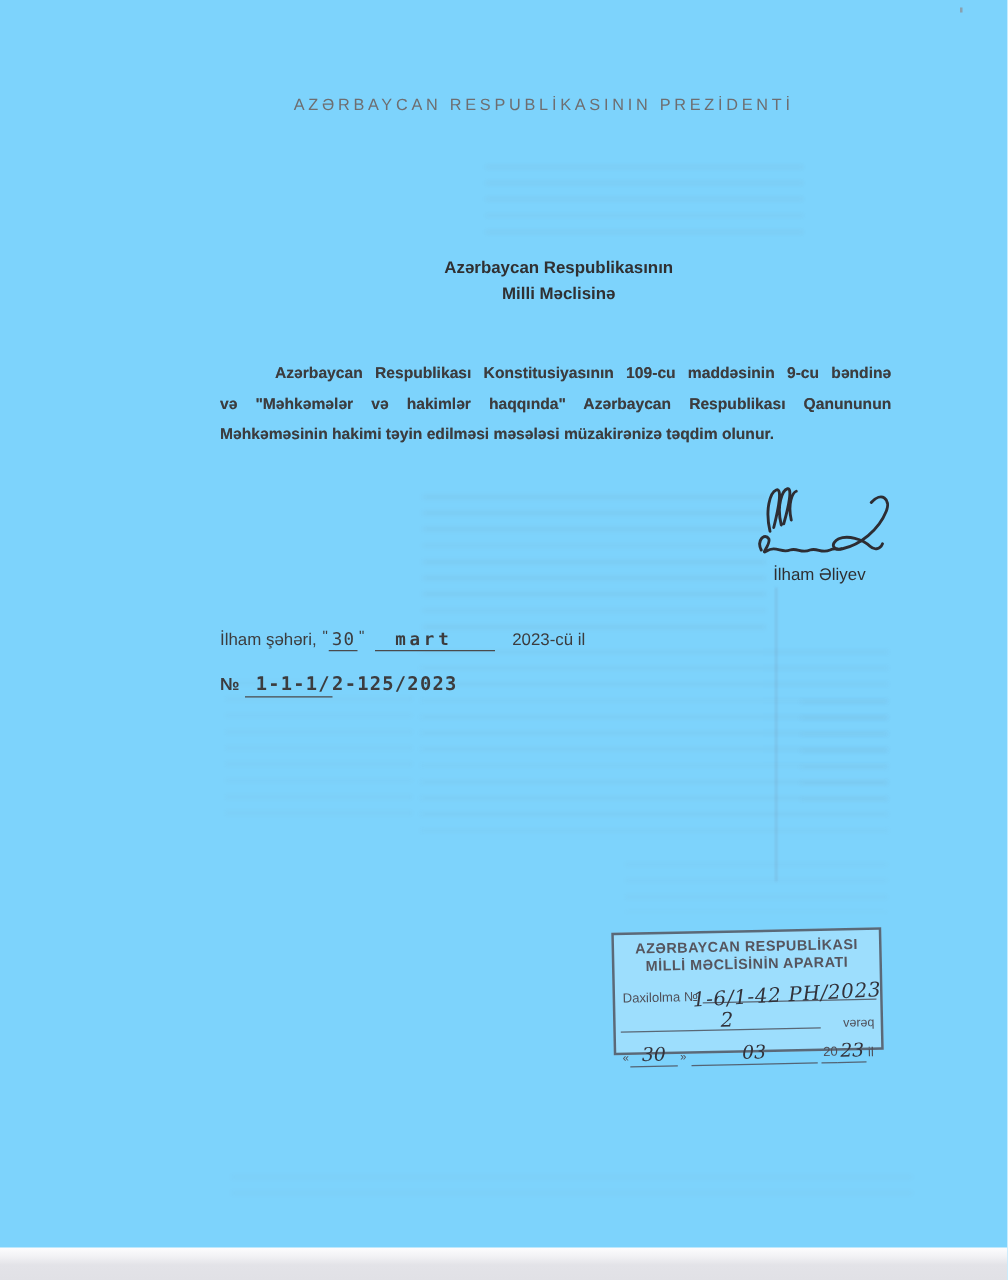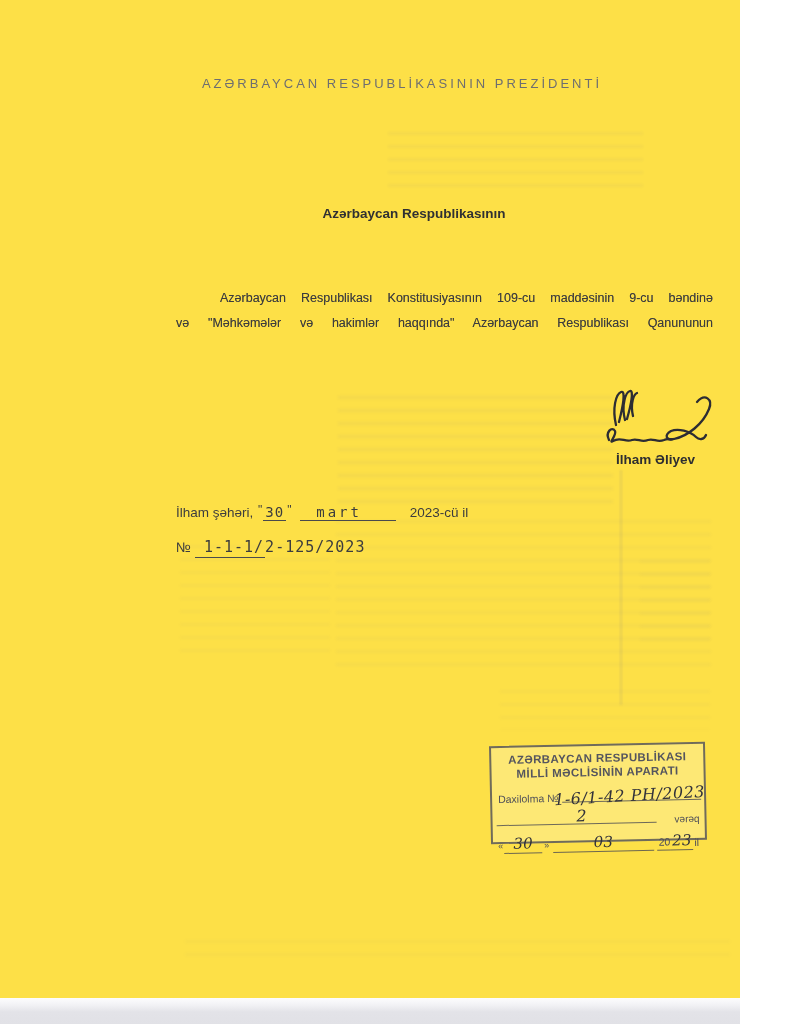--- a/index.html
+++ b/index.html
@@ -1,19 +1,19 @@
 <!DOCTYPE html>
 <html><head>
 <meta charset="utf-8">
 <style>
   html,body{margin:0;padding:0;background:#ffffff;}
   .page{
     position:relative;
-    width:740px;height:1024px;
-    background:#fde047;
+    width:806px;height:1024px;
+    background:#7dd3fc;
     overflow:hidden;
     font-family:"Liberation Sans","DejaVu Sans",sans-serif;
     color:#3f3f41;
   }
   
   .letterhead{
     position:absolute;top:76px;left:0;right:0;
     text-align:center;padding-left:64px;box-sizing:border-box;
     font-size:13px;letter-spacing:3px;font-weight:500;
     color:#6e6e70;
@@ -23,38 +23,38 @@
     position:absolute;top:203px;left:0;right:0;
     text-align:center;padding-left:88px;box-sizing:border-box;
     font-weight:bold;font-size:13.5px;line-height:21px;color:#303032;
   }
   
   .body-block{
     position:absolute;left:176px;top:286px;width:537px;
     font-size:12.5px;line-height:24.5px;color:#3c3c3e;
     text-shadow:0 0 .4px rgba(60,60,62,.55);
   }
-  .body-line{text-align:justify;text-align-last:justify;white-space:normal;}
+  .body-line{text-align:justify;text-align-last:justify;white-space:normal;font-weight:bold;}
   .body-line.first{text-indent:44px;}
   .body-line.last{text-align:left;text-align-last:left;}
   
   .sig-svg{position:absolute;left:593px;top:388px;}
   .sig-name{
     position:absolute;left:593px;top:452px;width:125px;text-align:center;
-    font-weight:bold;font-size:13.5px;color:#2e2e31;
+    font-weight:normal;font-size:13.5px;color:#2e2e31;
   }
   
   .date-line{position:absolute;left:176px;top:504px;font-size:13.5px;color:#3c3c3e;}
   .mono{font-family:"DejaVu Sans Mono","Liberation Mono",monospace;}
   .uline{border-bottom:1.3px solid #4a4a4c;}
   .day-val{font-size:14px;letter-spacing:1px;padding:0 2px;}
   .quote{font-size:12px;position:relative;top:-3px;padding:0 1px;}
-  .month-val{font-size:14px;letter-spacing:3px;padding:0 34px 0 16px;margin:0 2px 0 4px;}
+  .month-val{font-size:14px;letter-spacing:3px;padding:0 34px 0 16px;margin:0 2px 0 4px;font-weight:bold;}
   .year-text{margin-left:8px;text-align:right;}
-  .num-line{position:absolute;left:176px;top:538px;font-size:14px;color:#3c3c3e;}
+  .num-line{position:absolute;left:176px;top:538px;font-size:14px;color:#3c3c3e;font-weight:bold;}
   .num-part1{font-size:15px;letter-spacing:1px;padding:0 1px 1px 9px;}
   .num-part2{font-size:15px;letter-spacing:1px;}
   
   .stamp{
     position:absolute;left:490px;top:744px;width:212px;height:94px;
     border:2px solid rgba(72,72,82,.78);
     transform:rotate(-1.2deg);
     color:#4f4f58;
     background:rgba(255,255,255,.25);
   }
@@ -114,25 +114,27 @@
   <div class="bleed" style="left:500px;top:690px;width:210px;height:40px;opacity:.3;"></div>
   <div class="bleed" style="left:640px;top:560px;width:70px;height:90px;opacity:.35;"></div>
   <div class="bleed" style="left:185px;top:940px;width:545px;height:16px;opacity:.25;"></div>
   <div class="bleed-vline" style="left:620px;top:470px;height:235px;"></div>
   <div class="speck"></div>
 
   <div class="letterhead">AZƏRBAYCAN RESPUBLİKASININ PREZİDENTİ</div>
 
   <div class="addressee">
     <div>Azərbaycan Respublikasının</div>
+    <div>Milli Məclisinə</div>
   </div>
 
   <div class="body-block">
     <div class="body-line first">Azərbaycan Respublikası Konstitusiyasının 109-cu maddəsinin 9-cu bəndinə</div>
     <div class="body-line">və "Məhkəmələr və hakimlər haqqında" Azərbaycan Respublikası Qanununun</div>
+    <div class="body-line last">Məhkəməsinin hakimi təyin edilməsi məsələsi müzakirənizə təqdim olunur.</div>
   </div>
 
   <svg class="sig-svg" width="125" height="68" viewBox="0 0 125 68">
     <g fill="none" stroke="#2d2d33" stroke-width="2.3" stroke-linecap="round" stroke-linejoin="round">
       <path d="M 23 37 C 19 20, 23 6, 28 4 C 33 2, 30 18, 26 34
                M 32 32 C 28 16, 33 4, 37 3 C 41 2, 38 17, 34 31
                M 40 28 C 37 15, 41 6, 44 5"></path>
       <path d="M 16 52 C 12 44, 19 38, 22 43 C 24 47, 15 56, 20 53
                C 28 48, 32 55, 39 52 C 45 50, 48 55, 55 52
                C 61 50, 64 55, 71 52 C 75 50, 77 52, 80 51"></path>

